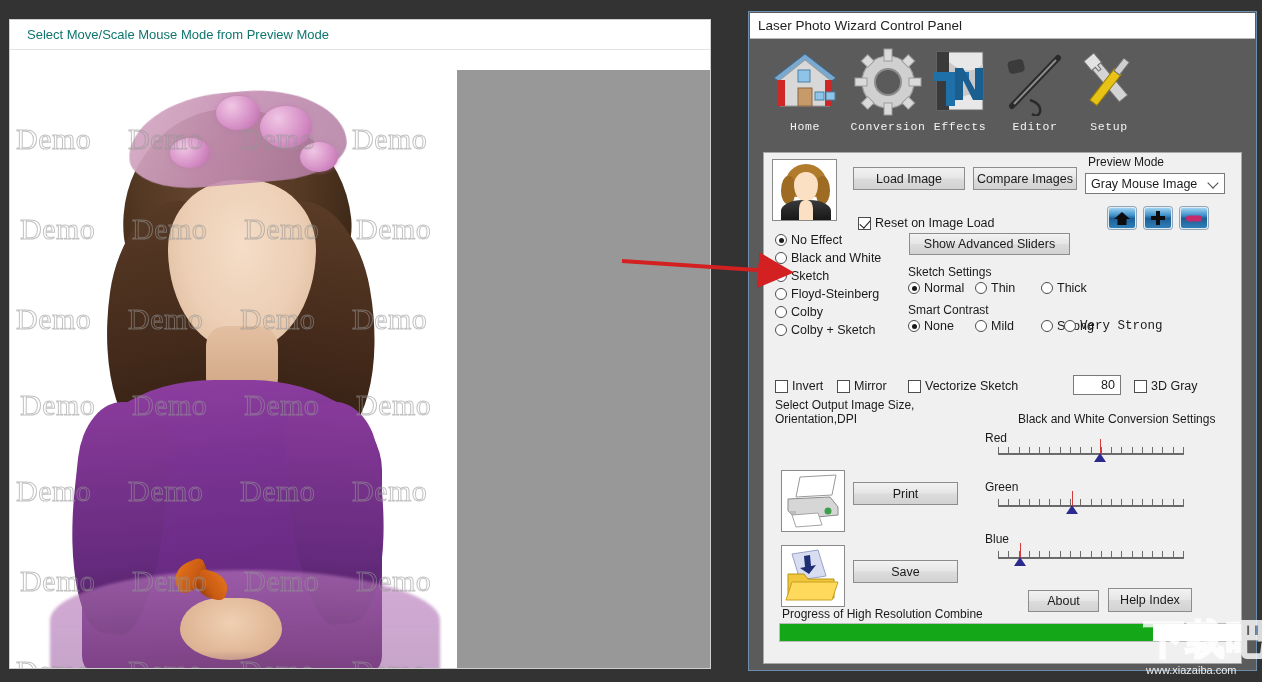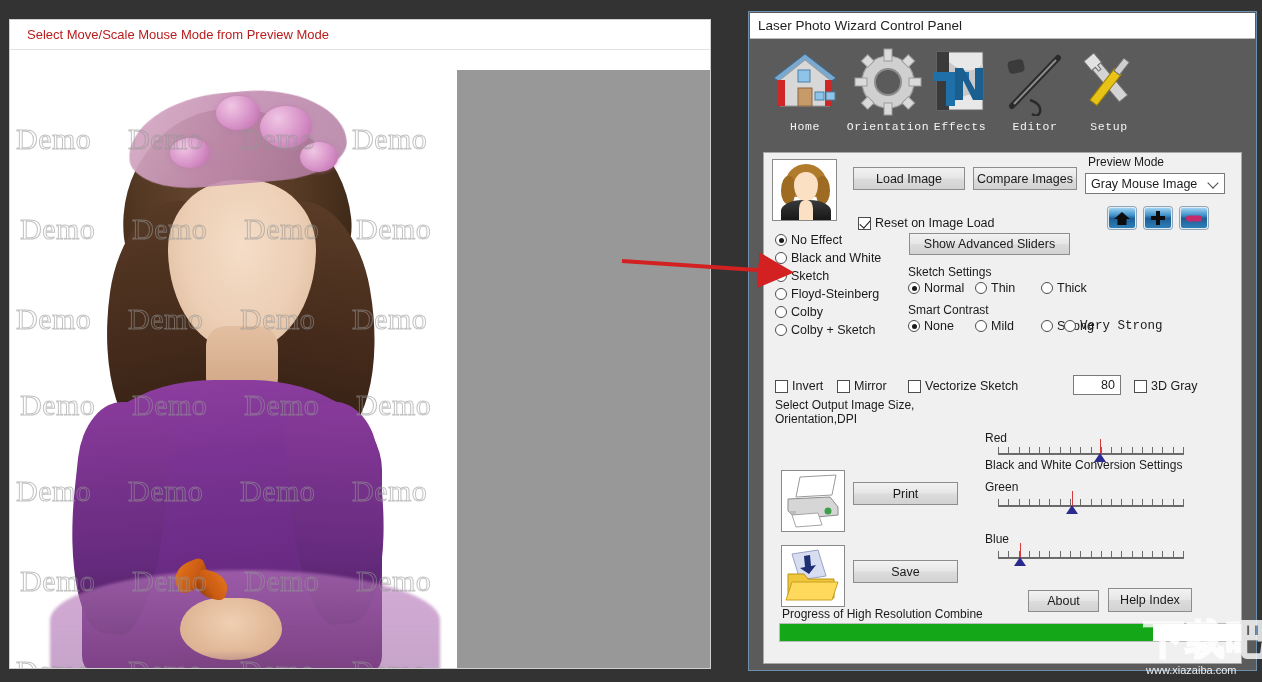--- a/index.html
+++ b/index.html
@@ -20,21 +20,21 @@
     border: 1px solid #cfcfcf;
     overflow: hidden;
   }
   #preview-header {
     position: absolute; left: 0; top: 0; width: 702px; height: 30px;
     background: #ffffff;
     border-bottom: 1px solid #e2e2e2;
   }
   #preview-header-text {
     position: absolute; left: 17px; top: 7px;
-    font-size: 13px; color: #b91c1c;
+    font-size: 13px; color: #0f766e;
     white-space: nowrap;
   }
   #preview-canvas {
     position: absolute; left: 0; top: 30px; width: 702px; height: 620px;
     background: #ffffff; overflow: hidden;
   }
   
   #gray-region {
     position: absolute; left: 447px; top: 20px;
     width: 255px; height: 600px;
@@ -453,21 +453,21 @@
               <rect x="2" y="30" width="12" height="8"></rect>
                 <rect x="56" y="30" width="12" height="8"></rect>
               <rect x="10" y="9" width="9" height="9" transform="rotate(-45 14 13)"></rect>
               <rect x="51" y="9" width="9" height="9" transform="rotate(45 56 13)"></rect>
               <rect x="10" y="50" width="9" height="9" transform="rotate(45 14 55)"></rect>
               <rect x="51" y="50" width="9" height="9" transform="rotate(-45 56 55)"></rect>
             </g>
             <circle cx="35" cy="34" r="13" fill="#5b5b5b" stroke="#8e8e8e" stroke-width="2"></circle>
           </svg>
         </span>
-        <span class="tlabel">Orientation</span>
+        <span class="tlabel">Conversion</span>
       </div>
 
       <div class="tool" style="left:167px;">
         <span class="glyph">
           <svg width="70" height="68" viewBox="0 0 70 68">
             <rect x="12" y="4" width="46" height="58" fill="#e8e8e8" stroke="#6a6a6a"></rect>
             <path d="M12 4 L24 4 L24 62 L12 62 Z" fill="#3a3a3a"></path>
             <path d="M24 14 Q44 30 58 16 L58 50 Q44 40 24 58 Z" fill="#c9c9c9"></path>
             <path d="M8 24 L44 24 L44 33 L30 33 L30 58 L21 58 L21 33 L8 33 Z" fill="#1f6fa8"></path>
             <path d="M30 20 L38 20 L50 42 L50 20 L58 20 L58 52 L48 52 L38 32 L38 52 L30 52 Z" fill="#1b5f91"></path>
@@ -641,21 +641,21 @@
   <div class="iconbox" style="left:781px;top:545px;">
     <svg width="62" height="60" viewBox="0 0 62 60">
       <polygon points="10,8 36,4 44,30 18,34" fill="#d8ddf2" stroke="#9aa3c4"></polygon>
       <path d="M22,10 L28,9 L29,20 L34,19 L27,28 L18,22 L23,21 Z" fill="#1e2f74"></path>
       <path d="M6,28 L22,28 L26,33 L52,33 L52,52 L6,52 Z" fill="#f0c63c" stroke="#b89412"></path>
       <path d="M10,36 L56,36 L50,54 L4,54 Z" fill="#ffd95c" stroke="#c9a11e"></path>
     </svg>
   </div>
   <div class="btn" style="left:853px;top:560px;width:105px;height:23px;">Save</div>
 
-  <div class="lbl" style="left:985px;top:412px;margin-top:46px;">Black and White Conversion Settings</div>
+  <div class="lbl" style="left:1018px;top:412px;">Black and White Conversion Settings</div>
 
   <div class="lbl" style="left:985px;top:431px;">Red</div>
   <div id="slider-red" style="position: absolute; left: 998px; top: 439px; width: 186px; height: 36px;">
       <div class="slider-track" style="left: 0px; top: 14px; width: 186px;"></div>
       <div class="tick" style="left: 0px; top: 8px;"></div>
       <div class="tick" style="left: 10px; top: 8px;"></div>
       <div class="tick" style="left: 21px; top: 8px;"></div>
       <div class="tick" style="left: 31px; top: 8px;"></div>
       <div class="tick" style="left: 41px; top: 8px;"></div>
       <div class="tick" style="left: 51px; top: 8px;"></div>

